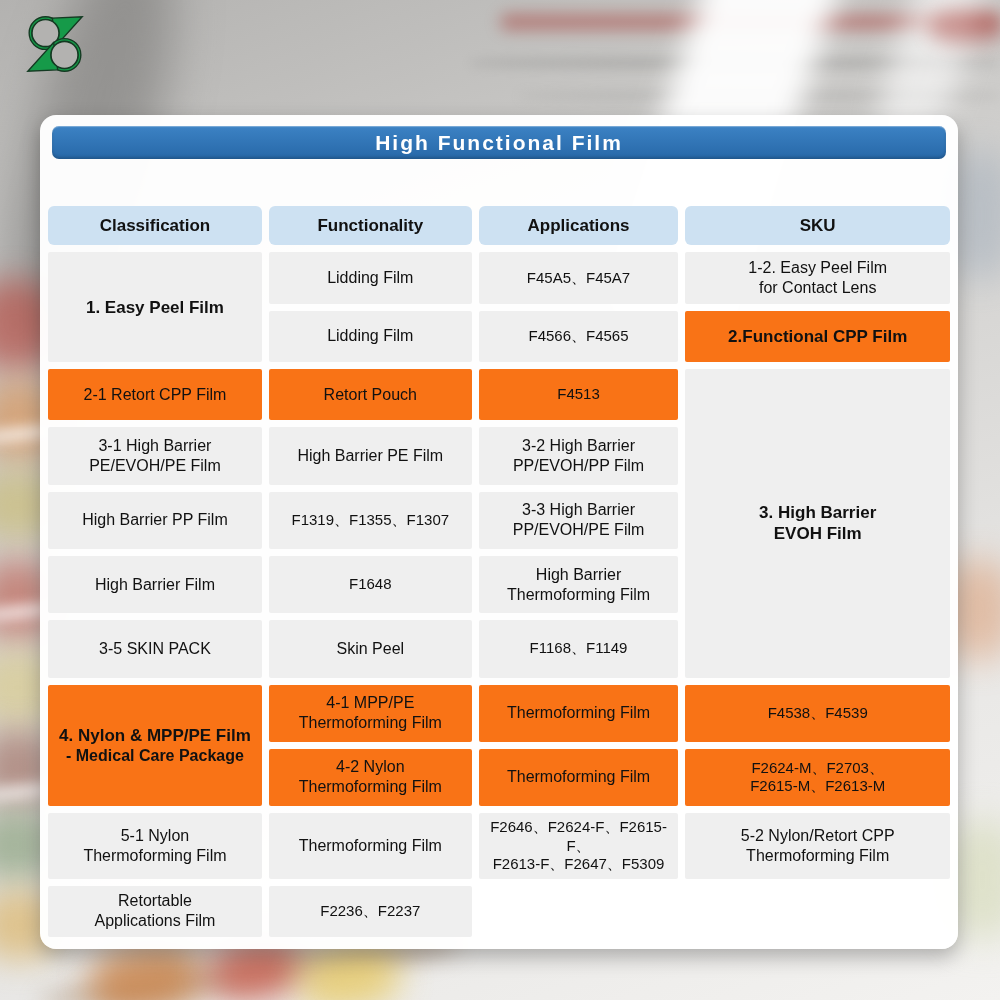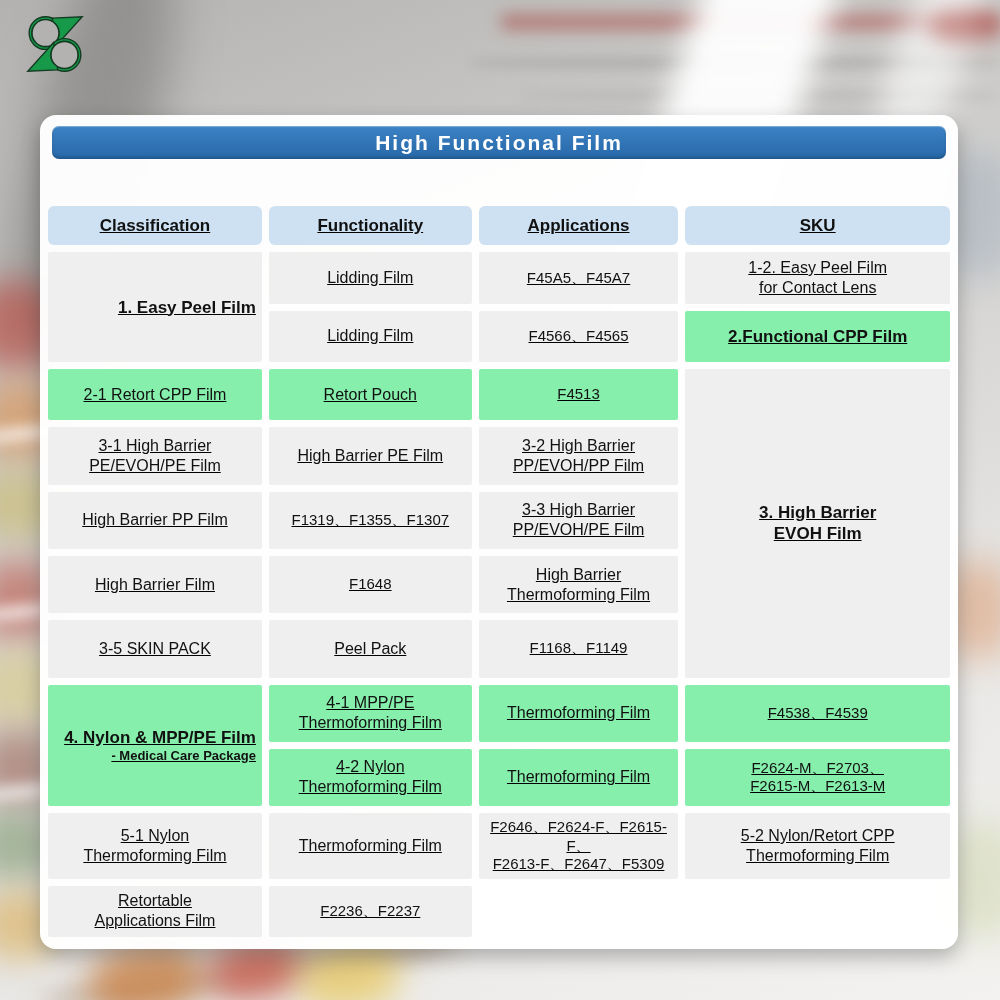--- a/index.html
+++ b/index.html
@@ -38,32 +38,32 @@
   
   .card{position:absolute;left:40px;top:115px;width:918px;height:834px;
     background:rgba(255,255,255,.97);border-radius:16px;
     box-shadow:0 8px 20px rgba(0,0,0,.28);display:flex;flex-direction:column;gap:39px;}
   .titlebar{margin:11px 12px 8px;height:33px;border-radius:7px;
     background:linear-gradient(#3c82c4,#2768a8);
     display:flex;align-items:center;justify-content:center;
     color:#fff;font-weight:bold;font-size:21px;letter-spacing:2px;
     box-shadow:inset 0 1px 1px rgba(255,255,255,.35), inset 0 -2px 3px rgba(0,0,0,.18);}
   .tbl{display:grid;grid-template-columns:211fr 200fr 197fr 261fr;gap:7px;
-    padding:0 8px 12px;flex:1;grid-auto-rows:auto;text-decoration:underline;}
+    padding:0 8px 12px;flex:1;grid-auto-rows:auto;}
   .hcell{background:#cde1f2;border-radius:6px;min-height:38px;
     display:flex;align-items:center;justify-content:center;
     font-weight:bold;font-size:17px;color:#111;}
   .cell{background:#efefef;border-radius:2px;display:flex;flex-direction:column;
     align-items:center;justify-content:center;text-align:center;
     font-size:16px;line-height:1.25;color:#111;white-space:pre-line;padding:4px 6px;box-sizing:border-box;}
-  .white .cell{background:#86efac;}
+  .white .cell{background:#f97316;}
   .cls{font-weight:bold;font-size:17px;}
-  .cls .sub{font-size:13px;font-weight:bold;white-space:pre-line;}
+  .cls .sub{font-size:16px;font-weight:bold;white-space:pre-line;}
   .sku{font-size:15px;}
-  .span2{grid-row:span 2;align-items:flex-end;} .span5{grid-row:span 5;}
+  .span2{grid-row:span 2;} .span5{grid-row:span 5;}
   .rh50{min-height:50px;} .rh56{min-height:56px;}
 </style>
 </head>
 <body>
 
 <div class="stage">
 
   <div>
     <div class="blob b-darkband"></div>
     <div class="blob b-redstripe"></div>
@@ -143,21 +143,21 @@
 PP/EVOH/PP Film</div>
       <div class="cell rh56">High Barrier PP Film</div>
       <div class="cell sku rh56">F1319、F1355、F1307</div>
       <div class="cell rh56">3-3 High Barrier
 PP/EVOH/PE Film</div>
       <div class="cell rh56">High Barrier Film</div>
       <div class="cell sku rh56">F1648</div>
       <div class="cell rh56">High Barrier
 Thermoforming Film</div>
       <div class="cell rh56">3-5 SKIN PACK</div>
-      <div class="cell rh56">Peel Pack</div>
+      <div class="cell rh56">Skin Peel</div>
       <div class="cell sku rh56">F1168、F1149</div>
 
       <div class="white" style="display:contents">
         <div class="cell cls span2">
           <div>4. Nylon &amp; MPP/PE Film</div>
           <div class="sub">- Medical Care Package</div>
         </div>
         <div class="cell rh56">4-1 MPP/PE
 Thermoforming Film</div>
         <div class="cell rh56">Thermoforming Film</div>

